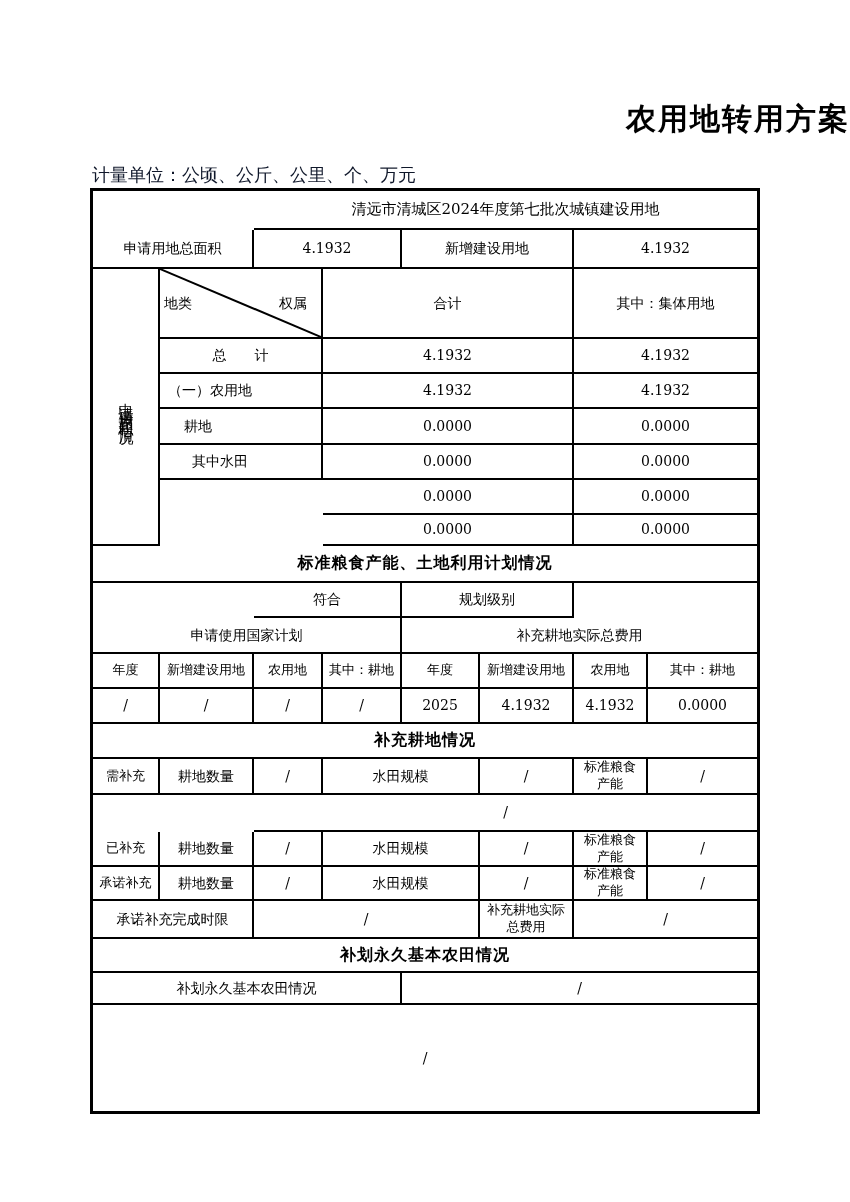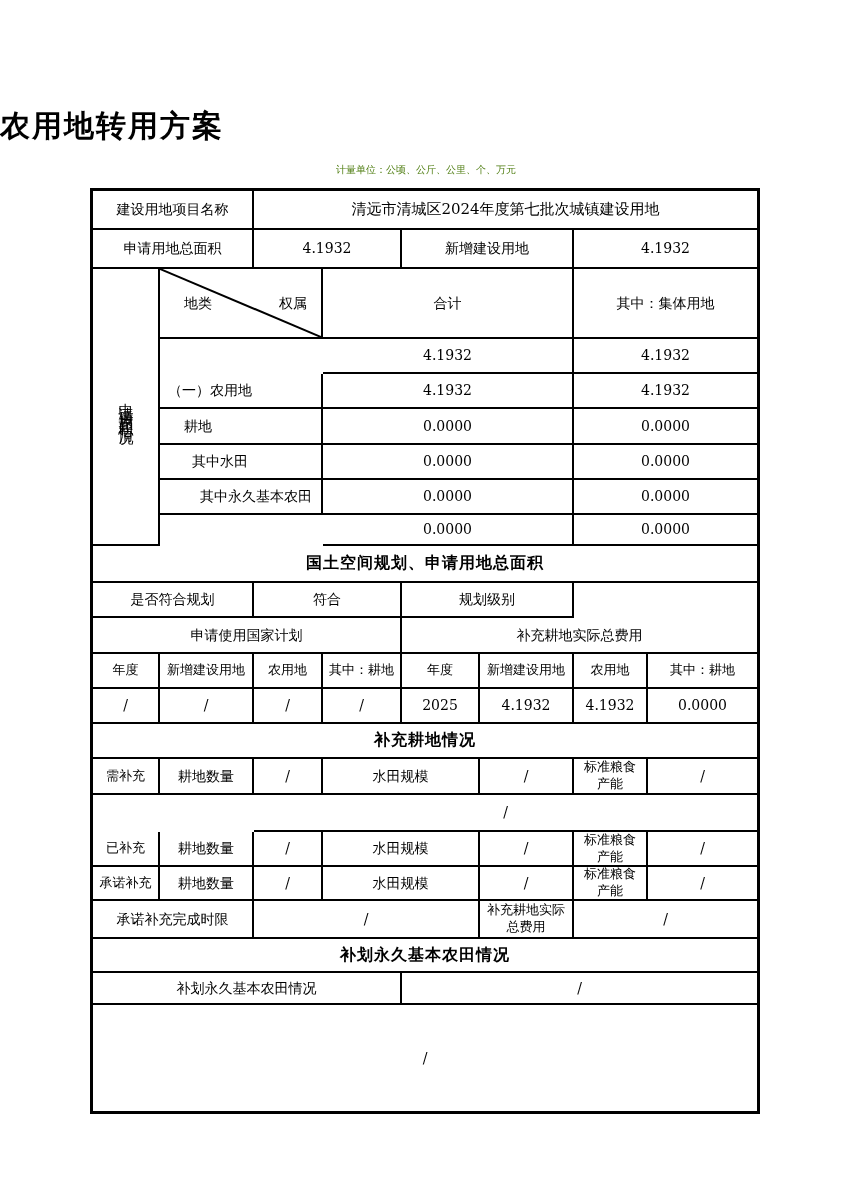--- a/index.html
+++ b/index.html
@@ -6,27 +6,27 @@
   html, body { background: #ffffff; }
   body {
     width: 850px; height: 1202px;
     position: relative;
     font-family: "DejaVu Serif", "Liberation Serif", serif;
     color: #111;
   }
   .sheet { position: absolute; inset: 0; background: #fff; }
 
   .doc-title {
-    position: absolute; top: 106px; left: 0; width: 100%;
-    text-align: left; font-size: 30px; font-weight: bold;
+    position: absolute; top: 99px; left: 0; width: 100%;
+    text-align: right; font-size: 30px; font-weight: bold;
     letter-spacing: 2px; color: #000;
   }
   .units-note {
     position: absolute; top: 163px; left: 92px; width: 668px;
-    text-align: center; font-size: 10px; color: #4d7c0f;
+    text-align: left; font-size: 18px; color: #0f172a;
   }
 
   .tbl {
     position: absolute; left: 90px; top: 188px;
     display: grid;
     grid-template-columns: 67px 94px 69px 79px 78px 94px 74px 109px;
     grid-template-rows: 39px 39px 70px 35px 35px 36px 35px 35px 31px 37px 35px 36px 35px 35px 35px 36px 37px 35px 34px 38px 34px 32px 106px;
     border: 3px solid #000;
     background: #fff;
   }
@@ -44,35 +44,34 @@
   .val { font-size: 14px; }
   .ind1 { padding-left: 8px; }
   .ind2 { padding-left: 24px; }
   .ind3 { padding-left: 32px; }
   .ind4 { padding-left: 40px; }
 
   .vside {
     writing-mode: vertical-rl; text-orientation: upright;
     letter-spacing: 4px; font-size: 15px; line-height: 1;
   }
-  .diag { position: relative; justify-content: space-between; padding: 0 14px 0 24px; }
+  .diag { position: relative; justify-content: space-between; padding: 0 14px 0 4px; }
   .diag svg { position: absolute; inset: 0; width: 100%; height: 100%; }
   .diag span { position: relative; z-index: 1; }
 </style>
 </head>
 <body>
 
 <div class="sheet">
 
   <div class="doc-title">农用地转用方案</div>
   <div class="units-note">计量单位：公顷、公斤、公里、个、万元</div>
 
   <div class="tbl">
 
-    <div class="cell" style="grid-row:1;grid-column:1/3">建设用地项目名称</div>
     <div class="cell er" style="grid-row:1;grid-column:3/9;font-size:15px">清远市清城区2024年度第七批次城镇建设用地</div>
 
     <div class="cell" style="grid-row:2;grid-column:1/3">申请用地总面积</div>
     <div class="cell val" style="grid-row:2;grid-column:3/5">4.1932</div>
     <div class="cell" style="grid-row:2;grid-column:5/7">新增建设用地</div>
     <div class="cell er val" style="grid-row:2;grid-column:7/9">4.1932</div>
 
     <div class="cell" style="grid-row:3/10;grid-column:1/2">
       <span class="vside">申请转用面积情况</span>
     </div>
@@ -80,45 +79,44 @@
     <div class="cell diag" style="grid-row:3;grid-column:2/4">
       <svg viewBox="0 0 100 100" preserveAspectRatio="none">
         <line x1="0" y1="0" x2="100" y2="100" stroke="#000" stroke-width="2" vector-effect="non-scaling-stroke"></line>
       </svg>
       <span>地类</span>
       <span>权属</span>
     </div>
     <div class="cell" style="grid-row:3;grid-column:4/7">合计</div>
     <div class="cell er" style="grid-row:3;grid-column:7/9">其中：集体用地</div>
 
+    <div class="cell" style="grid-row:4;grid-column:2/4">总　　计</div>
     <div class="cell val" style="grid-row:4;grid-column:4/7">4.1932</div>
     <div class="cell er val" style="grid-row:4;grid-column:7/9">4.1932</div>
 
     <div class="cell left ind1" style="grid-row:5;grid-column:2/4">（一）农用地</div>
     <div class="cell val" style="grid-row:5;grid-column:4/7">4.1932</div>
     <div class="cell er val" style="grid-row:5;grid-column:7/9">4.1932</div>
 
     <div class="cell left ind2" style="grid-row:6;grid-column:2/4">耕地</div>
     <div class="cell val" style="grid-row:6;grid-column:4/7">0.0000</div>
     <div class="cell er val" style="grid-row:6;grid-column:7/9">0.0000</div>
 
     <div class="cell left ind3" style="grid-row:7;grid-column:2/4">其中水田</div>
     <div class="cell val" style="grid-row:7;grid-column:4/7">0.0000</div>
     <div class="cell er val" style="grid-row:7;grid-column:7/9">0.0000</div>
 
-    <div class="cell left ind4" style="grid-row:8;grid-column:2/4">其中永久基本农田</div>
     <div class="cell val" style="grid-row:8;grid-column:4/7">0.0000</div>
     <div class="cell er val" style="grid-row:8;grid-column:7/9">0.0000</div>
 
     <div class="cell val" style="grid-row:9;grid-column:4/7">0.0000</div>
     <div class="cell er val" style="grid-row:9;grid-column:7/9">0.0000</div>
 
-    <div class="cell er sec" style="grid-row:10;grid-column:1/9">国土空间规划、申请用地总面积</div>
+    <div class="cell er sec" style="grid-row:10;grid-column:1/9">标准粮食产能、土地利用计划情况</div>
 
-    <div class="cell" style="grid-row:11;grid-column:1/3">是否符合规划</div>
     <div class="cell" style="grid-row:11;grid-column:3/5">符合</div>
     <div class="cell" style="grid-row:11;grid-column:5/7">规划级别</div>
 
     <div class="cell" style="grid-row:12;grid-column:1/5">申请使用国家计划</div>
     <div class="cell er" style="grid-row:12;grid-column:5/9">补充耕地实际总费用</div>
 
     <div class="cell small" style="grid-row:13;grid-column:1">年度</div>
     <div class="cell small" style="grid-row:13;grid-column:2">新增建设用地</div>
     <div class="cell small" style="grid-row:13;grid-column:3">农用地</div>
     <div class="cell small" style="grid-row:13;grid-column:4">其中：耕地</div>

